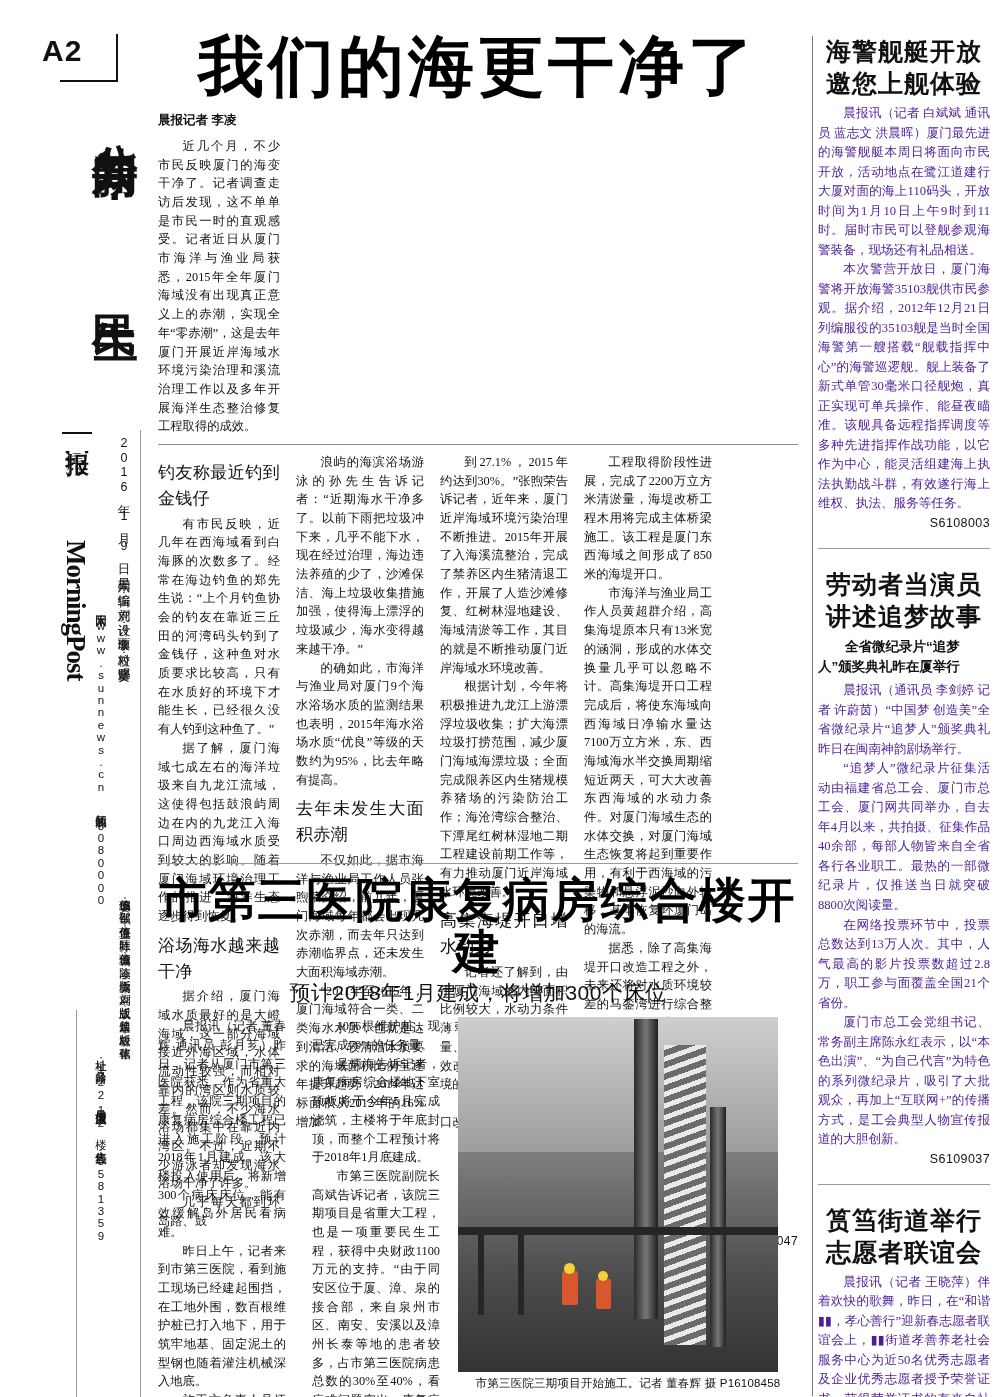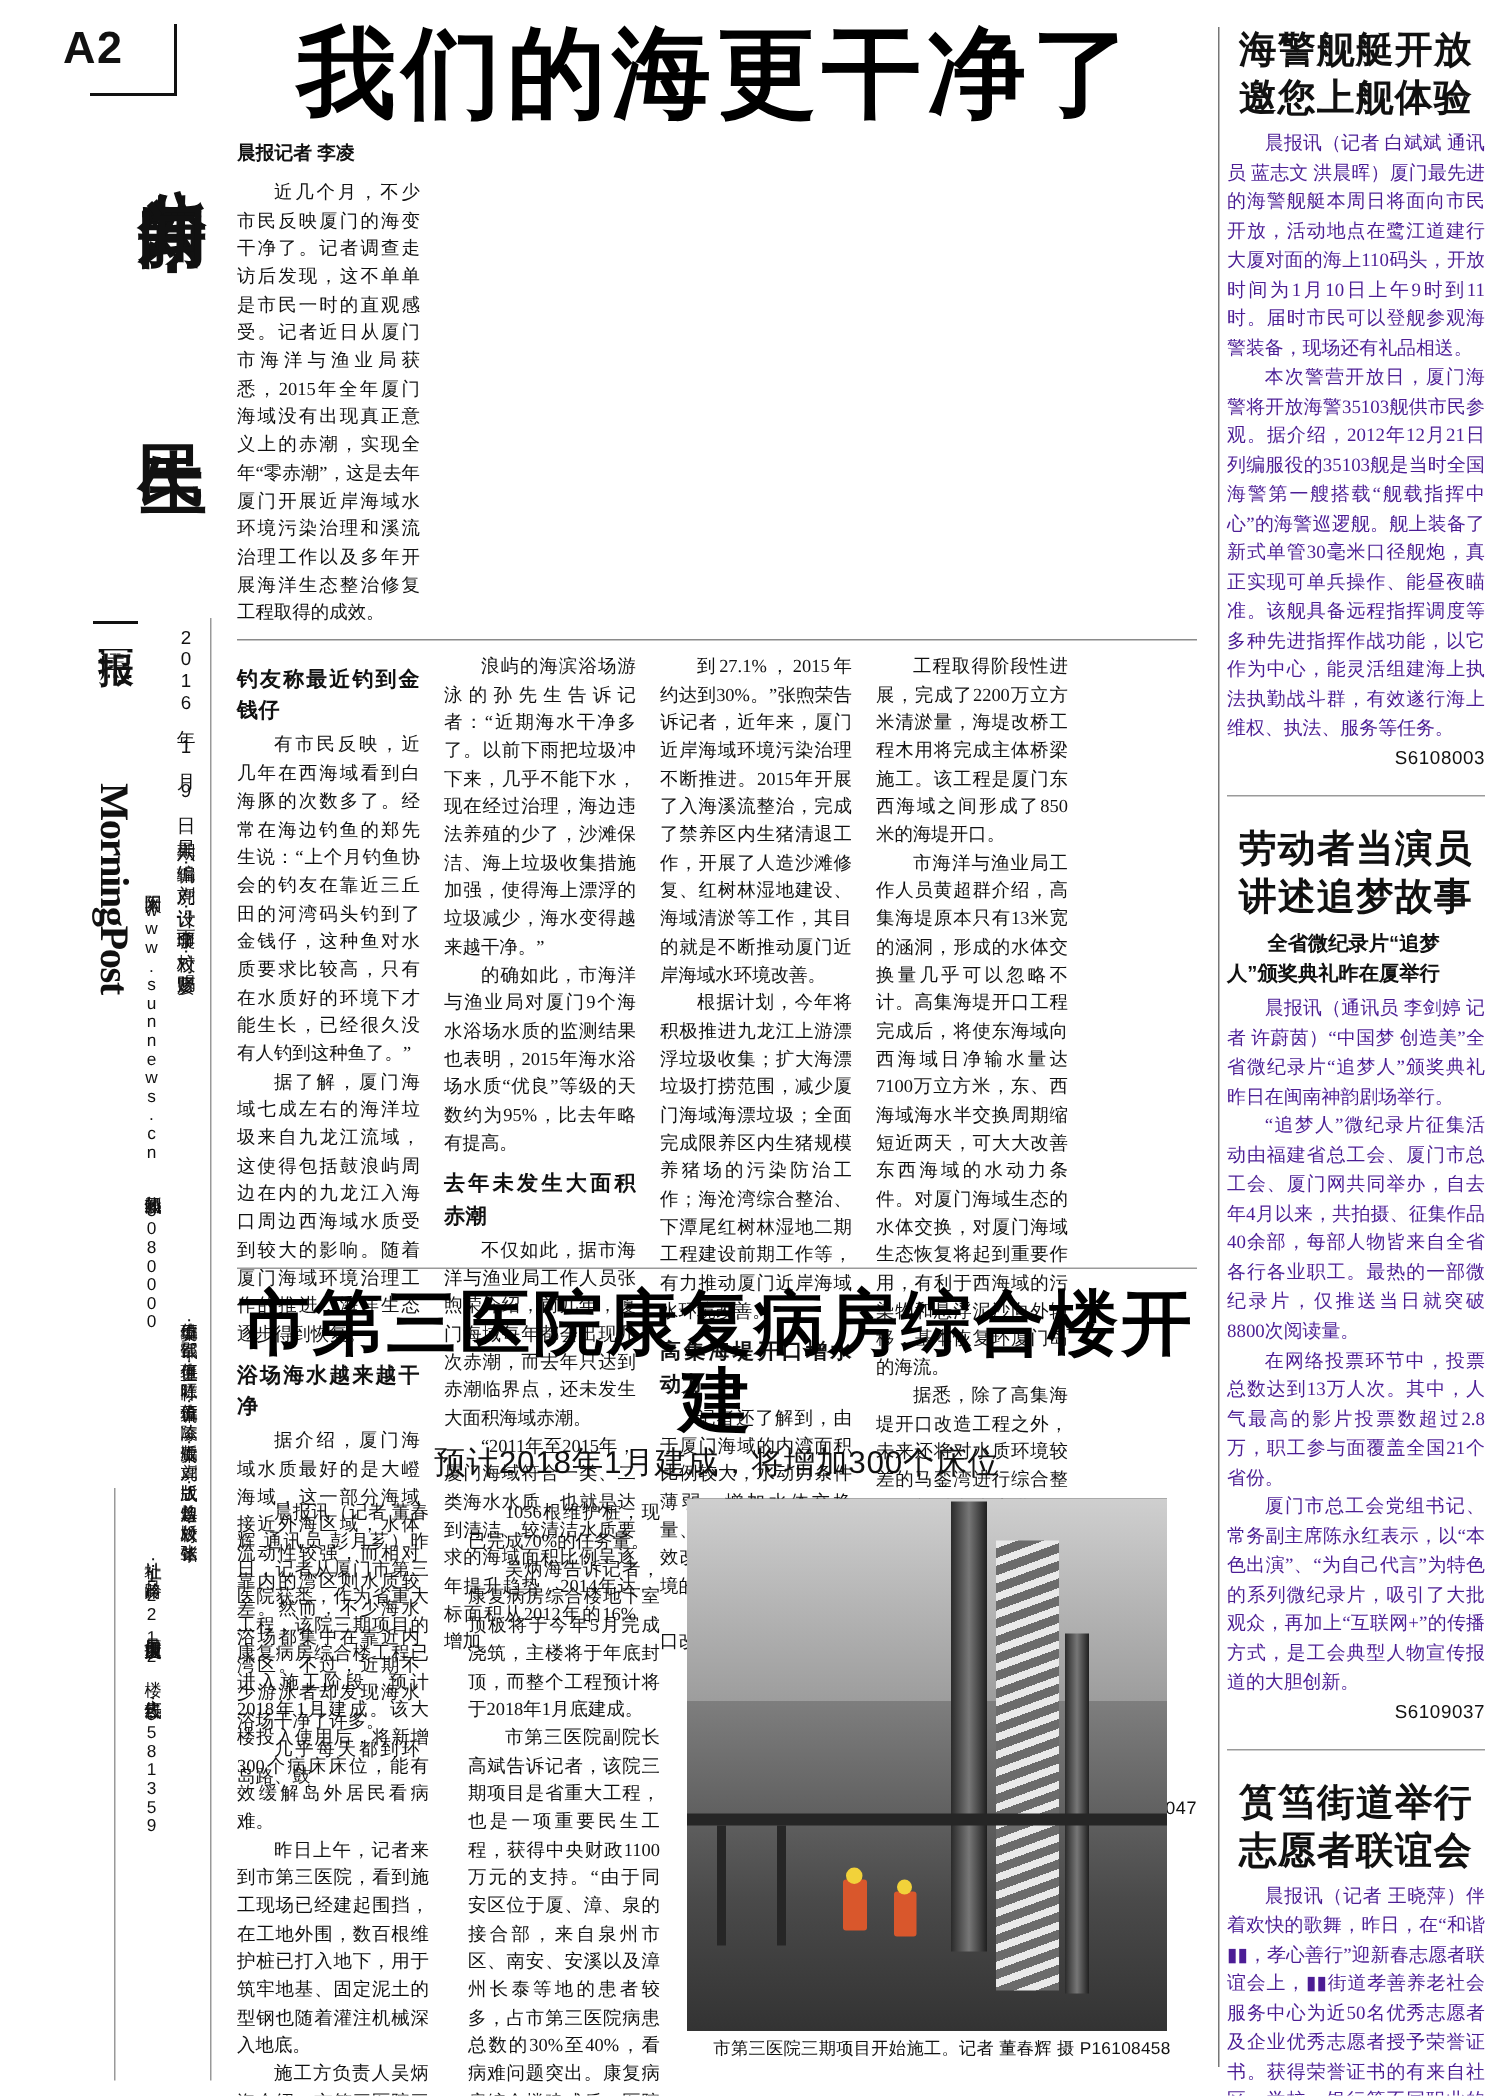--- a/index.html
+++ b/index.html
@@ -4,21 +4,21 @@
 <style>
   html,body{margin:0;padding:0;}
   body{
     width:1000px;height:1397px;
     background:#ffffff;
     font-family:"Liberation Serif","DejaVu Serif",serif;
     color:#111;
     overflow:hidden;
     position:relative;
   }
-  .page{position:absolute;inset:0;background:#fff;}
+  .page{position:absolute;inset:0;background:#fff;margin-top:18px;}
 
   
   .rail{position:absolute;left:30px;top:12px;width:118px;height:1375px;}
   .folio{font-family:"Liberation Sans","DejaVu Sans",sans-serif;
     font-size:30px;font-weight:700;letter-spacing:1px;color:#111;
     padding-left:12px;padding-top:4px;}
   .folio-rule{position:absolute;left:86px;top:4px;width:2px;height:46px;background:#111;}
   .folio-rule2{position:absolute;left:30px;top:50px;width:58px;height:2px;background:#111;}
   .vert-section{
     position:absolute;left:36px;top:78px;width:74px;
@@ -99,21 +99,21 @@
   .col{
     width:130px;padding:0 6px 0 0;margin-right:0;
     font-family:"Liberation Serif","DejaVu Serif",serif;
     font-size:12.3px;line-height:1.52;text-align:justify;color:#111;
     position:relative;
   }
   .col + .col{border-left:0;padding-left:6px;}
   .col p{margin:0 0 0 0;text-indent:2em;}
   .subhead{
     font-family:"Liberation Sans","DejaVu Sans",sans-serif;
-    font-size:14px;font-weight:700;margin:7px 0 3px 0;text-indent:0;letter-spacing:.3px;
+    font-size:17px;font-weight:400;margin:7px 0 3px 0;text-indent:0;letter-spacing:.3px;
   }
   .artid{font-family:"Liberation Sans","DejaVu Sans",sans-serif;
     font-size:12px;text-align:right;margin-top:4px;letter-spacing:.4px;}
 
   .hr-thin{height:1px;background:#8a8a8a;margin:8px 0 0 0;}
   .hr-sep{height:1px;background:#9a9a9a;}
 
   
   .bottom{position:absolute;left:158px;top:845px;width:640px;}
   .bheadline{

